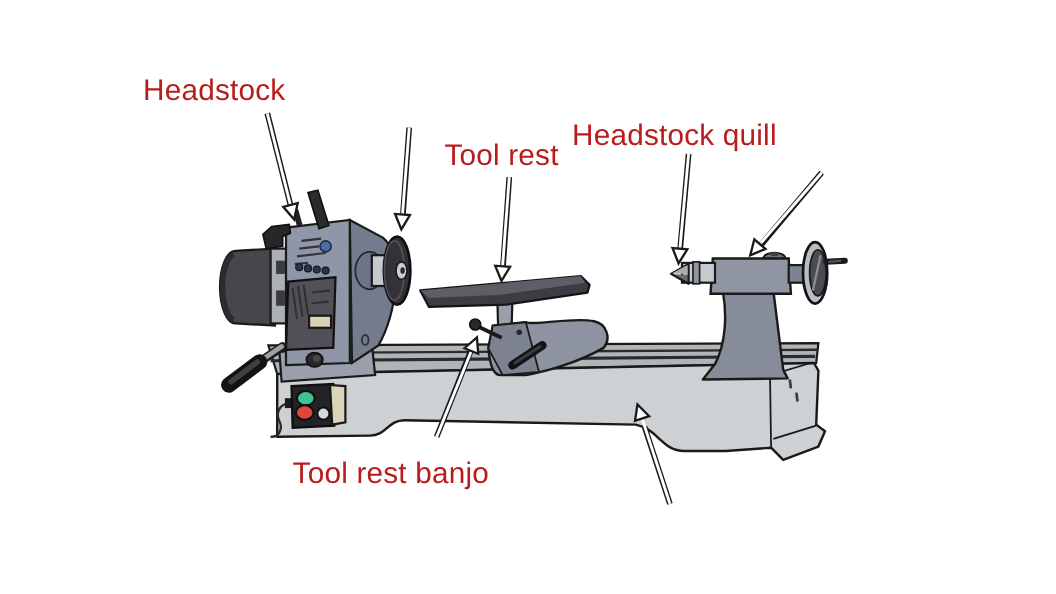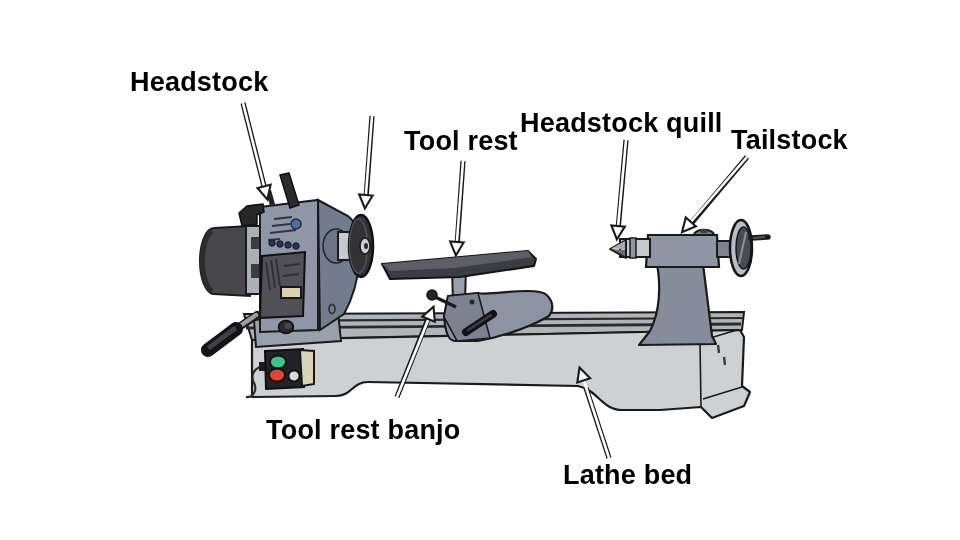--- a/index.html
+++ b/index.html
@@ -1,20 +1,20 @@
 <!DOCTYPE html>
 <html><head>
 <meta charset="utf-8">
 <style>
   html,body{margin:0;padding:0;background:#ffffff;}
   .stage{position:relative;width:960px;height:540px;background:#ffffff;overflow:hidden;
          font-family:"Liberation Sans", sans-serif;}
   .stage svg{position:absolute;left:0;top:0;}
-  .lbl{position:absolute;font-size:27px;line-height:1.05;color:#000000;white-space:nowrap;
-       letter-spacing:0.2px;font-weight:bold;}
+  .lbl{position:absolute;font-size:27px;line-height:1.05;color:#b91c1c;white-space:nowrap;
+       letter-spacing:0.2px;}
   .lbl-headstock{left:130px;top:68px;}
   .lbl-spindle{left:315px;top:82px;}
   .lbl-tool-rest{left:404px;top:127px;}
   .lbl-tailstock-quill{left:520px;top:109px;}
   .lbl-tailstock{left:731px;top:126px;}
   .lbl-tool-rest-banjo{left:266px;top:416px;}
   .lbl-lathe-bed{left:563px;top:461px;}
   .arrow-under{stroke:#1a1a1a;stroke-width:5.2;fill:none;}
   .arrow-over{stroke:#ffffff;stroke-width:2.6;fill:none;}
 </style>
@@ -167,17 +167,15 @@
     <g>
       <line class="arrow-under" x1="609" y1="458" x2="586" y2="388"></line>
       <line class="arrow-over" x1="609" y1="458" x2="580" y2="369" marker-end="url(#ah)"></line>
     </g>
   </g>
 </svg>
 
   <div class="lbl lbl-headstock">Headstock</div>
   <div class="lbl lbl-tool-rest">Tool rest</div>
   <div class="lbl lbl-tailstock-quill">Headstock quill</div>
-  <div class="lbl lbl-tailstock">Tailstock</div>
   <div class="lbl lbl-tool-rest-banjo">Tool rest banjo</div>
-  <div class="lbl lbl-lathe-bed">Lathe bed</div>
 
 </div>
 
 </body></html>

